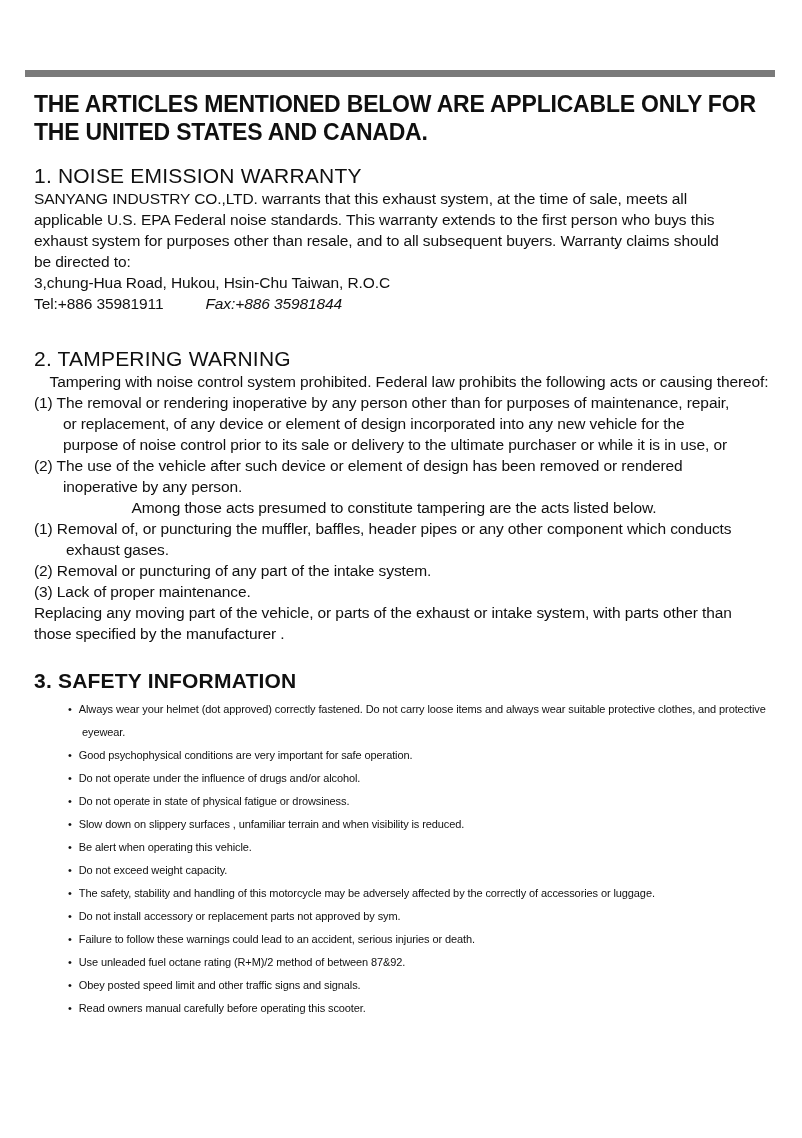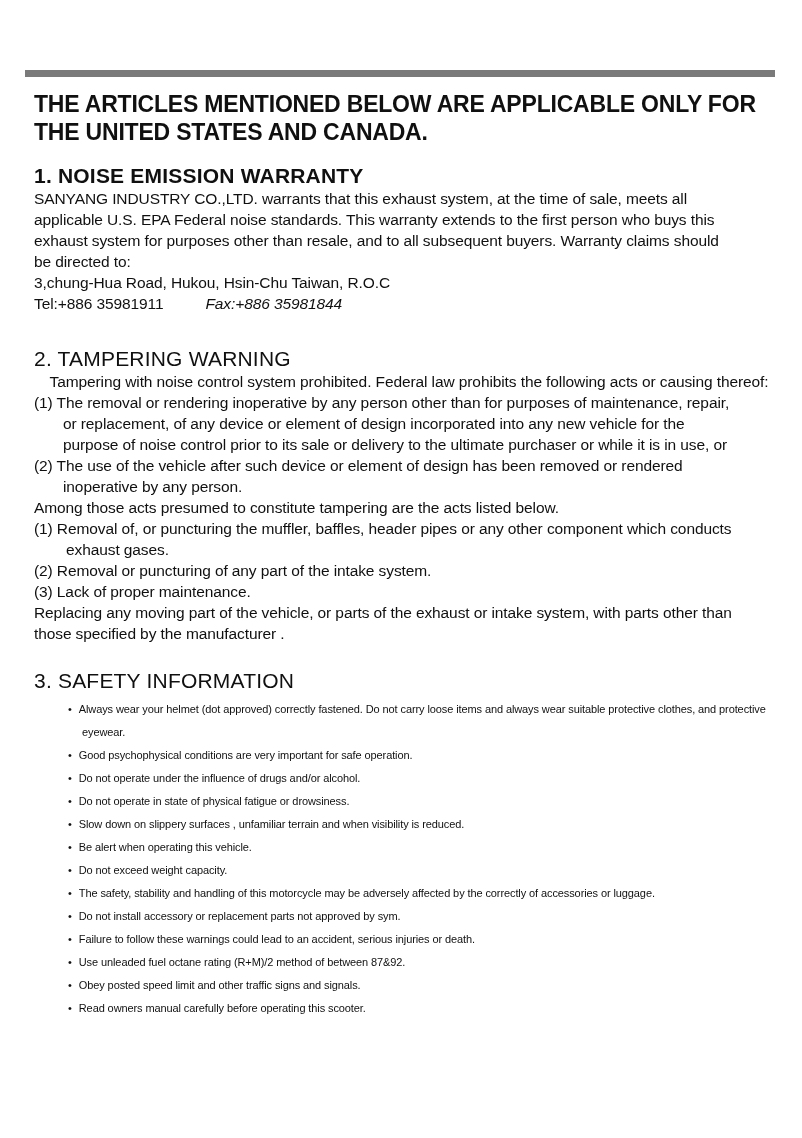--- a/index.html
+++ b/index.html
@@ -34,23 +34,23 @@
     line-height: 28px;
     letter-spacing: -0.2px;
   }
   h2.section-title {
     margin: 0;
     font-size: 21px;
     font-weight: normal;
     line-height: 25px;
     letter-spacing: 0.2px;
   }
-  .sec-noise h2.section-title   { margin-top: 17px; font-weight: bold; }
+  .sec-noise h2.section-title   { margin-top: 17px; }
   .sec-tamper h2.section-title  { margin-top: 32px; }
-  .sec-safety h2.section-title  { margin-top: 24px; }
+  .sec-safety h2.section-title  { margin-top: 24px; font-weight: bold; }
 
   p.body {
     margin: 0;
     font-size: 15.5px;
     line-height: 21px;
     letter-spacing: -0.1px;
   }
   
   .sec1-para    { margin: 3px 0 0 22px; width: 706px; }
   .sec1-addr    { margin-left: 22px; }
@@ -64,21 +64,21 @@
     padding-left: 38px;
     text-indent: -38px;
     text-align: center;
   }
   .act {
     margin-left: 32px;
     width: 672px;
     padding-left: 29px;
     text-indent: -29px;
   }
-  .presumed-intro { margin: 15px 0 0 13px; width: 720px; }
+  .presumed-intro { margin: 15px 0 0 13px; width: 720px; text-align: center; }
   .presumed-act {
     margin-left: 34px;
     width: 668px;
     padding-left: 32px;
     text-indent: -32px;
   }
   .closing { margin-left: 13px; width: 722px; }
 
   
   .bullets { margin-top: 5px; }

